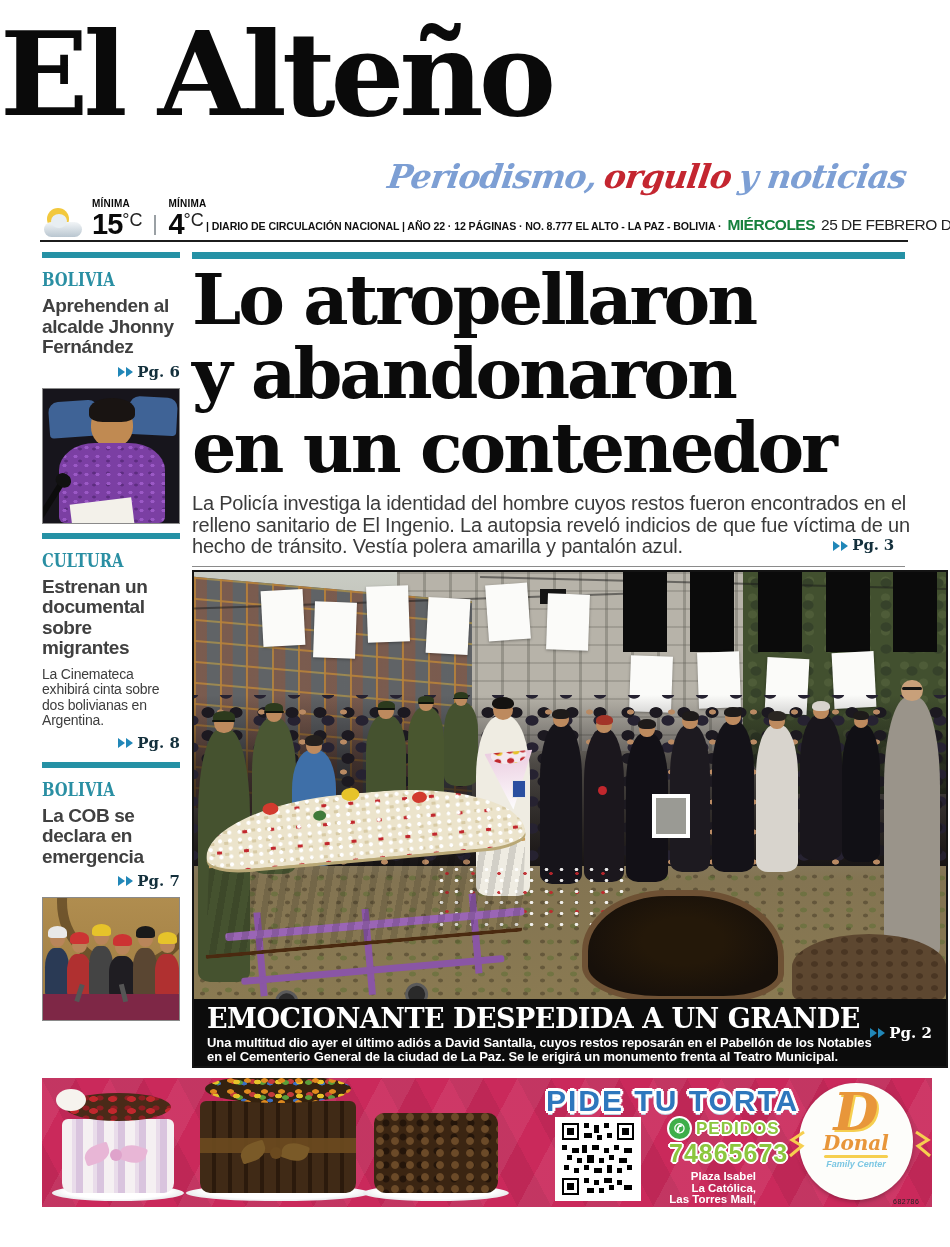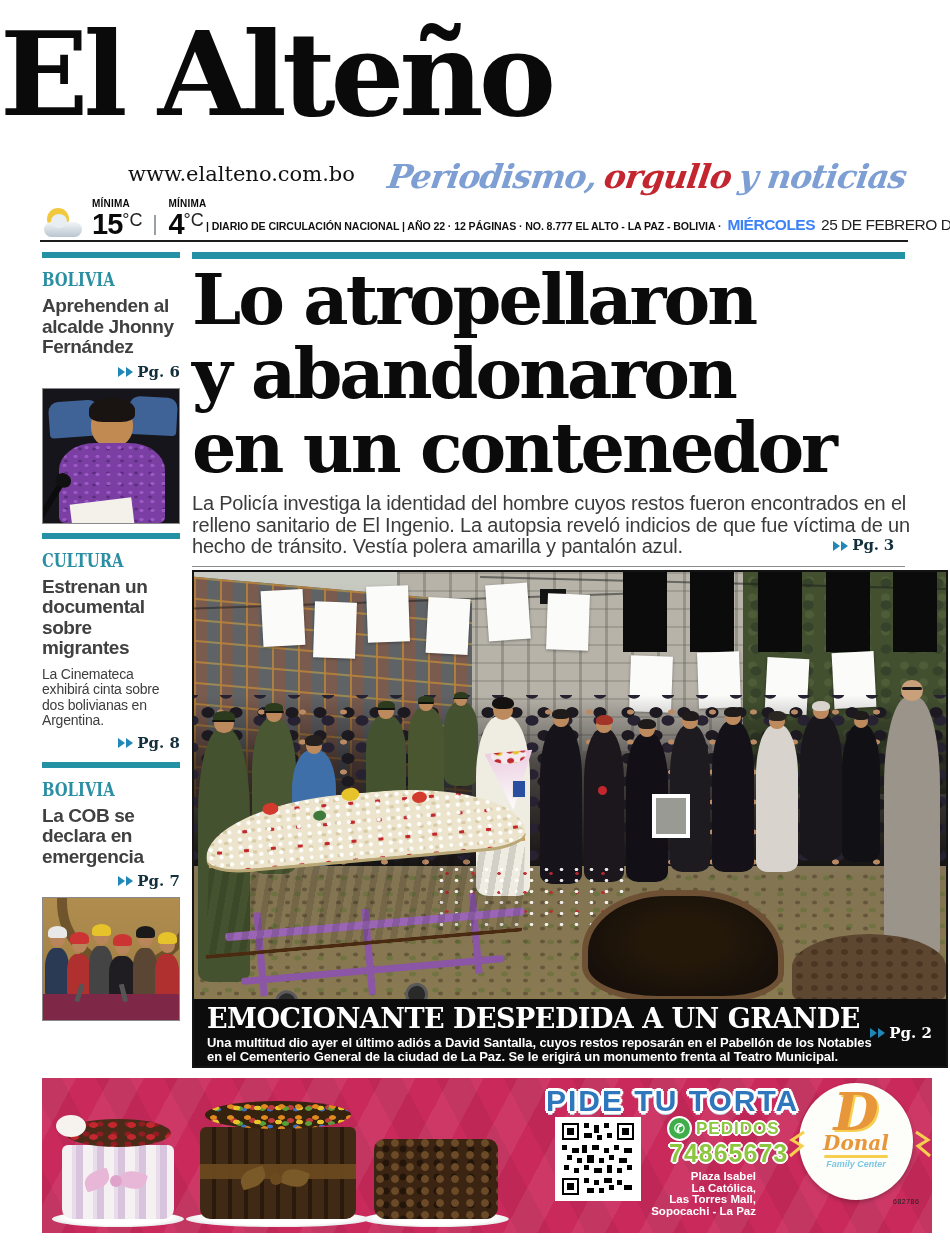--- a/index.html
+++ b/index.html
@@ -26,21 +26,21 @@
     background:#e8eef2;}
   .temp{display:flex;flex-direction:column;line-height:1;}
   .temp .lbl{font-size:10px;font-weight:bold;letter-spacing:.2px;color:#0a0a0a;margin-bottom:1px;}
   .temp .valrow{display:flex;align-items:flex-start;}
   .temp .val{font-size:29px;font-weight:bold;letter-spacing:-1px;color:#0a0a0a;}
   .temp .deg{font-size:18px;font-weight:normal;color:#222;margin-top:1px;}
   .tsep{width:2px;height:20px;background:#9aa0a4;margin:0 4px 4px 4px;}
   .pubinfo{position:absolute;left:206px;top:216px;width:705px;display:flex;align-items:baseline;
     white-space:nowrap;gap:6px;}
   .pub-left{font-size:10.6px;font-weight:bold;letter-spacing:-.1px;color:#111;}
-  .pub-day{font-size:15.5px;font-weight:bold;letter-spacing:-.5px;color:#3b82f6;}
+  .pub-day{font-size:15.5px;font-weight:bold;letter-spacing:-.5px;color:#15803d;}
   .pub-date{font-size:15.5px;color:#222;letter-spacing:-.5px;}
   .header-rule{position:absolute;left:40px;top:240px;width:868px;height:2px;background:#1c1c1c;}
 
   
   .pageref{display:flex;justify-content:flex-end;align-items:center;gap:4px;
     font-family:"DejaVu Serif",serif;font-weight:700;font-size:15px;color:#14303c;}
   .chev{display:inline-flex;gap:1px;}
   .chev i{width:0;height:0;border-top:5px solid transparent;border-bottom:5px solid transparent;
     border-left:7px solid #2187b8;}
 
@@ -166,21 +166,21 @@
     background:radial-gradient(#c1272d 3px,transparent 4px),radial-gradient(#e6c32a 3px,transparent 4px),#f4e9ef;
     background-size:13px 10px,17px 13px;}
 
   .capbar{position:absolute;left:0;right:0;bottom:0;height:67px;background:#0c0c0c;color:#fff;
     padding:6px 13px;box-sizing:border-box;}
   .captitle{font-family:"DejaVu Serif",serif;font-weight:700;font-size:27px;letter-spacing:-.5px;line-height:1.05;}
   .captext{margin-top:3px;font-size:13px;line-height:14.5px;font-weight:bold;width:676px;letter-spacing:-.1px;}
   .capbar .pageref{position:absolute;right:14px;bottom:24px;color:#fff;}
 
   
-  .ad{position:absolute;left:42px;top:1078px;width:890px;height:155px;overflow:hidden;background:#ca295b;
+  .ad{position:absolute;left:42px;top:1078px;width:890px;height:129px;overflow:hidden;background:#ca295b;
     background-image:repeating-linear-gradient(118deg,rgba(255,255,255,.07) 0 30px,transparent 30px 60px),
     repeating-linear-gradient(62deg,rgba(0,0,0,.06) 0 30px,transparent 30px 60px);}
   .cake{position:absolute;bottom:10px;}
   .plate{position:absolute;bottom:-4px;left:50%;transform:translateX(-50%);width:118%;height:16px;
     border-radius:50%;background:radial-gradient(ellipse at 50% 40%,#fff 55%,#c9ccd1 100%);}
   .cbody{position:absolute;bottom:4px;left:0;width:100%;border-radius:6px 6px 10px 10px;}
   .ctop{position:absolute;left:3%;top:-12px;width:94%;height:28px;border-radius:50%;}
   .cake1 .cbody{height:74px;background:repeating-linear-gradient(90deg,#f5f0f2 0 10px,#e9dcea 10px 14px,#d9c4de 14px 21px);}
   .cake1 .ctop{background:#4a2a18;background-image:radial-gradient(#c1272d 4px,transparent 5px),
     radial-gradient(#8f1d22 3px,transparent 4px);background-size:19px 12px,14px 10px;}
@@ -223,21 +223,20 @@
   .donal-sub{font-style:italic;font-size:9px;color:#7cc7e3;font-weight:bold;}
   .zig{position:absolute;top:52px;}
   .ad-code{position:absolute;left:893px;top:1198px;font-size:7px;color:#222;letter-spacing:.5px;}
 </style>
 </head>
 <body>
 
 <div class="page">
 
   <div class="mast-title">El Alteño</div>
-  <a class="website" href="#">www.elalteno.com.bo</a>
   <div class="tagline"><span class="t-blue">Periodismo,</span><span class="t-red">orgullo</span><span class="t-blue">y noticias</span></div>
 
   <div class="weather">
     <div class="wicon">
         <div class="sun"></div>
         <div class="cloud"></div>
       </div>
     <div class="temp">
       <span class="lbl">MÍNIMA</span>
       <span class="valrow">

